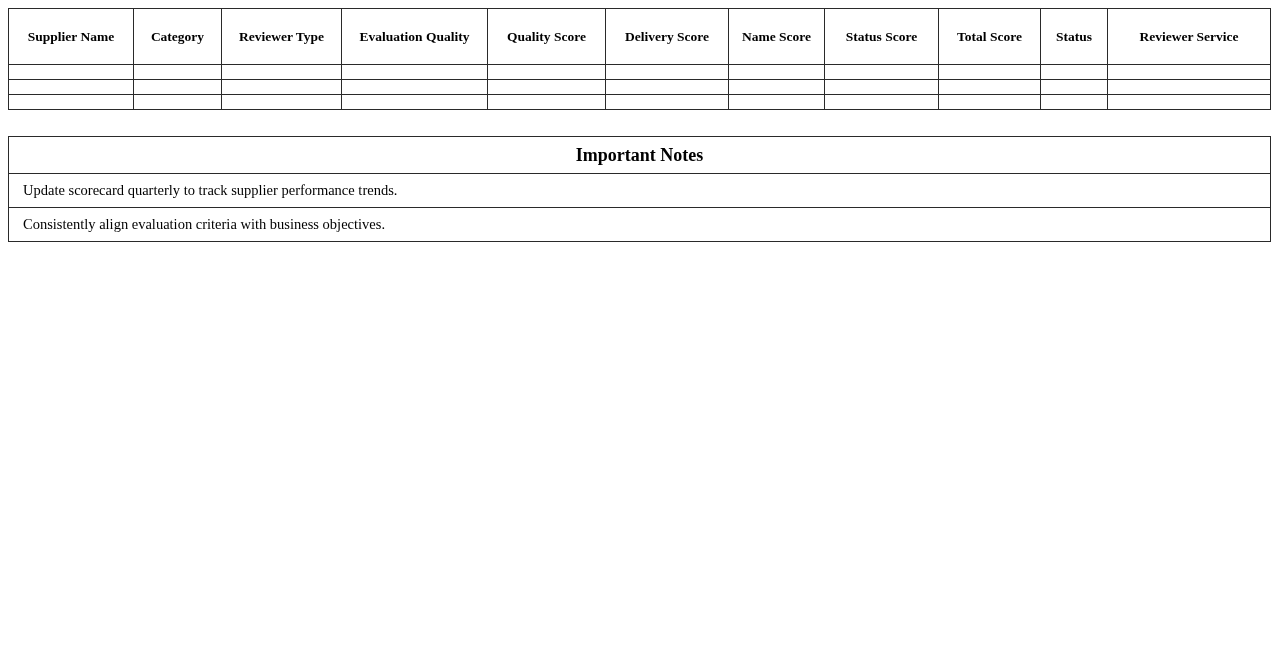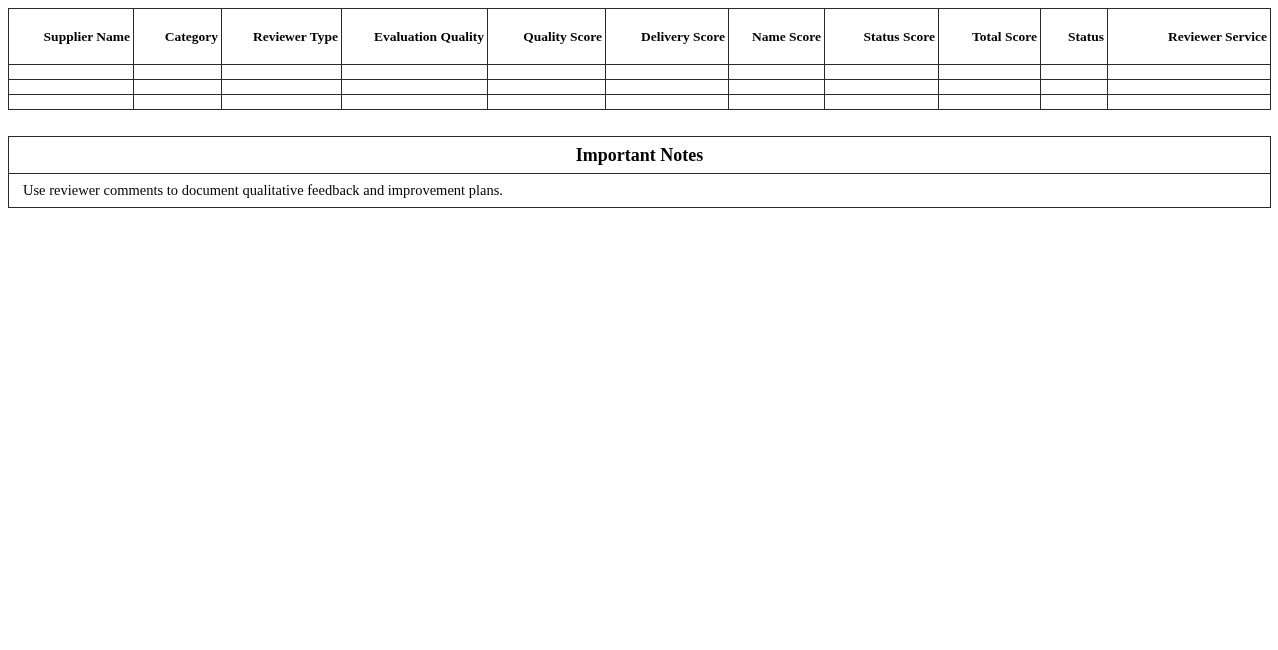--- a/index.html
+++ b/index.html
@@ -33,21 +33,21 @@
     border: 1px solid #2a2a2a;
     padding: 0;
     background: #ffffff;
   }
 
   
   #scorecard-table th {
     font-weight: bold;
     font-size: 13.5px;
     line-height: 17px;
-    text-align: right;
+    text-align: center;
     vertical-align: middle;
     height: 51px;
     padding: 2px 3px;
   }
   #scorecard-table td.data-cell {
     height: 14px;
     font-size: 13.5px;
     padding: 0 4px;
     vertical-align: middle;
   }
@@ -156,18 +156,21 @@
     <colgroup>
       <col style="width:1262px">
     </colgroup>
     <thead>
       <tr>
         <th class="notes-header">Important Notes</th>
       </tr>
     </thead>
     <tbody>
       <tr>
-        <td class="note-cell">Use reviewer comments to document qualitative feedback and improvement plans.</td>
+        <td class="note-cell">Update scorecard quarterly to track supplier performance trends.</td>
+      </tr>
+      <tr>
+        <td class="note-cell">Consistently align evaluation criteria with business objectives.</td>
       </tr>
     </tbody>
   </table>
 
 </div>
 
 </body></html>

